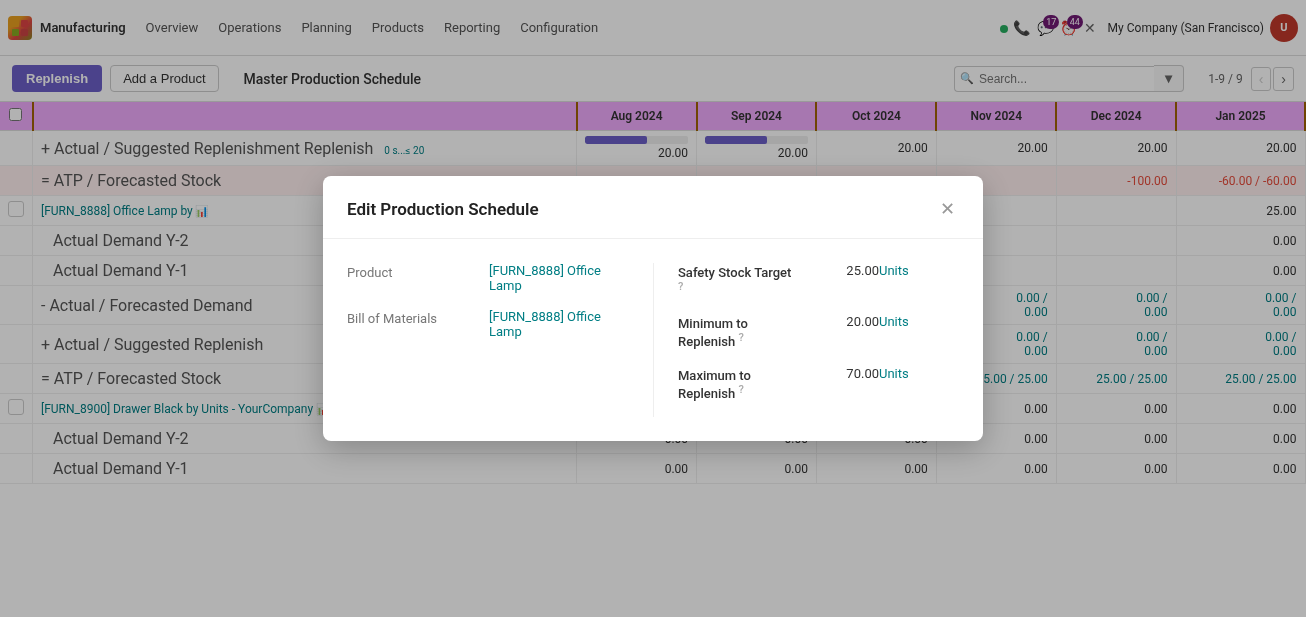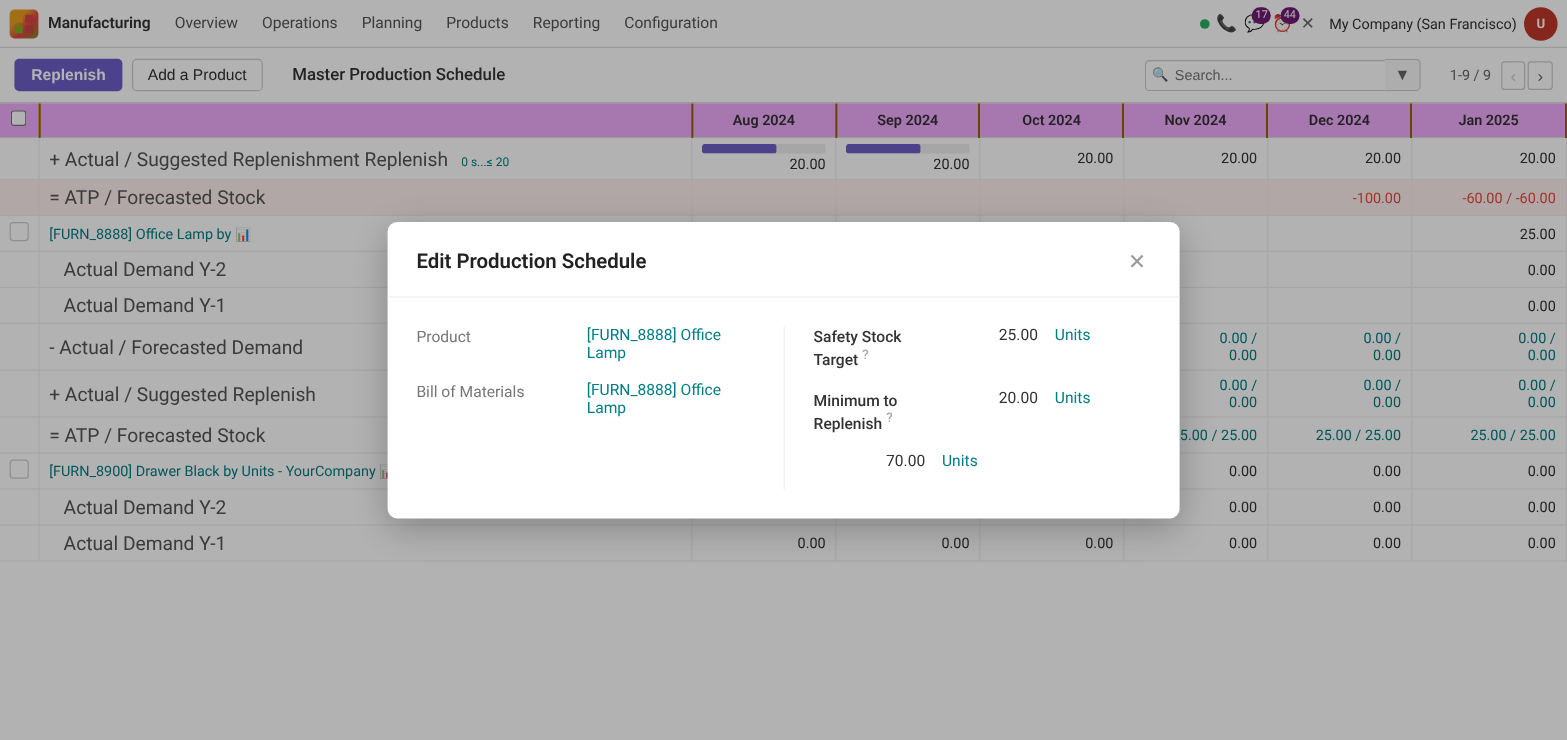--- a/index.html
+++ b/index.html
@@ -2,21 +2,21 @@
 <html><head>
   <meta charset="utf-8">
   <style>
     * { box-sizing: border-box; margin: 0; padding: 0; }
     body { font-family: -apple-system, BlinkMacSystemFont, 'Segoe UI', Roboto, sans-serif; font-size: 13px; background: #f0ede8; overflow: hidden; }
 
     
     .top-nav {
       background: #fff;
       border-bottom: 1px solid #ddd;
-      height: 40px;
+      height: 56px;
       display: flex;
       align-items: center;
       padding: 0 8px;
       gap: 4px;
     }
     .nav-logo {
       width: 24px; height: 24px;
       background: linear-gradient(135deg, #e8a020 30%, #d44 60%, #882 100%);
       border-radius: 4px;
       margin-right: 4px;
@@ -281,21 +281,21 @@
       color: #017e84;
       font-size: 13px;
       cursor: pointer;
     }
 
     .right-field-row {
       display: grid;
       grid-template-columns: auto 80px 80px;
       align-items: flex-start;
       margin-bottom: 16px;
-      gap: 14px;
+      gap: 0;
     }
     .right-label {
       color: #333;
       font-size: 13px;
       font-weight: 500;
       padding-top: 2px;
     }
     .right-value {
       color: #333;
       font-size: 13px;
@@ -603,19 +603,23 @@
         </div>
         <div class="right-field-row">
           <span class="right-label">
             <span>Minimum to Replenish</span>
             <span class="help-icon">?</span>
           </span>
           <span class="right-value">20.00</span>
           <span class="right-unit">Units</span>
         </div>
         <div class="right-field-row">
+          <span class="right-label">
+            <span>Maximum to Replenish</span>
+            <span class="help-icon">?</span>
+          </span>
           <span class="right-value">70.00</span>
           <span class="right-unit">Units</span>
         </div>
       </div>
     </div>
   </div>
 </div>
 
 </body></html>

